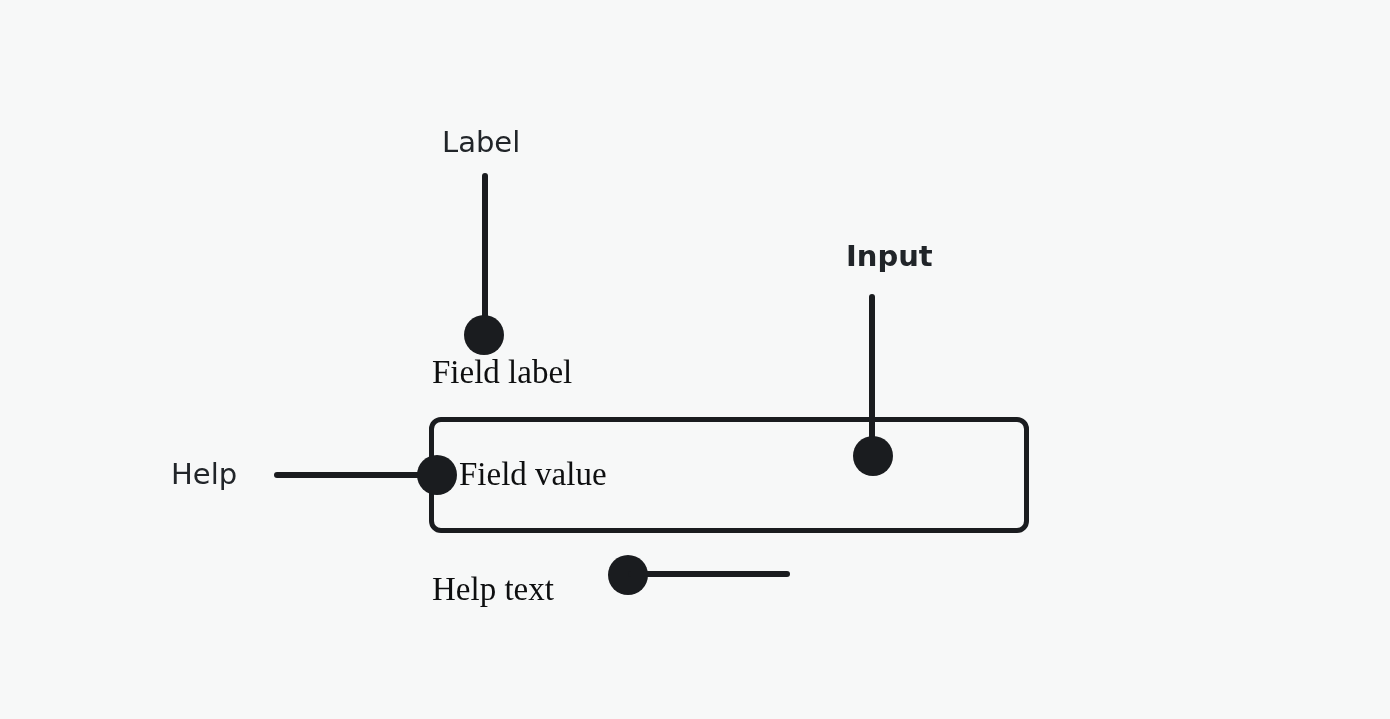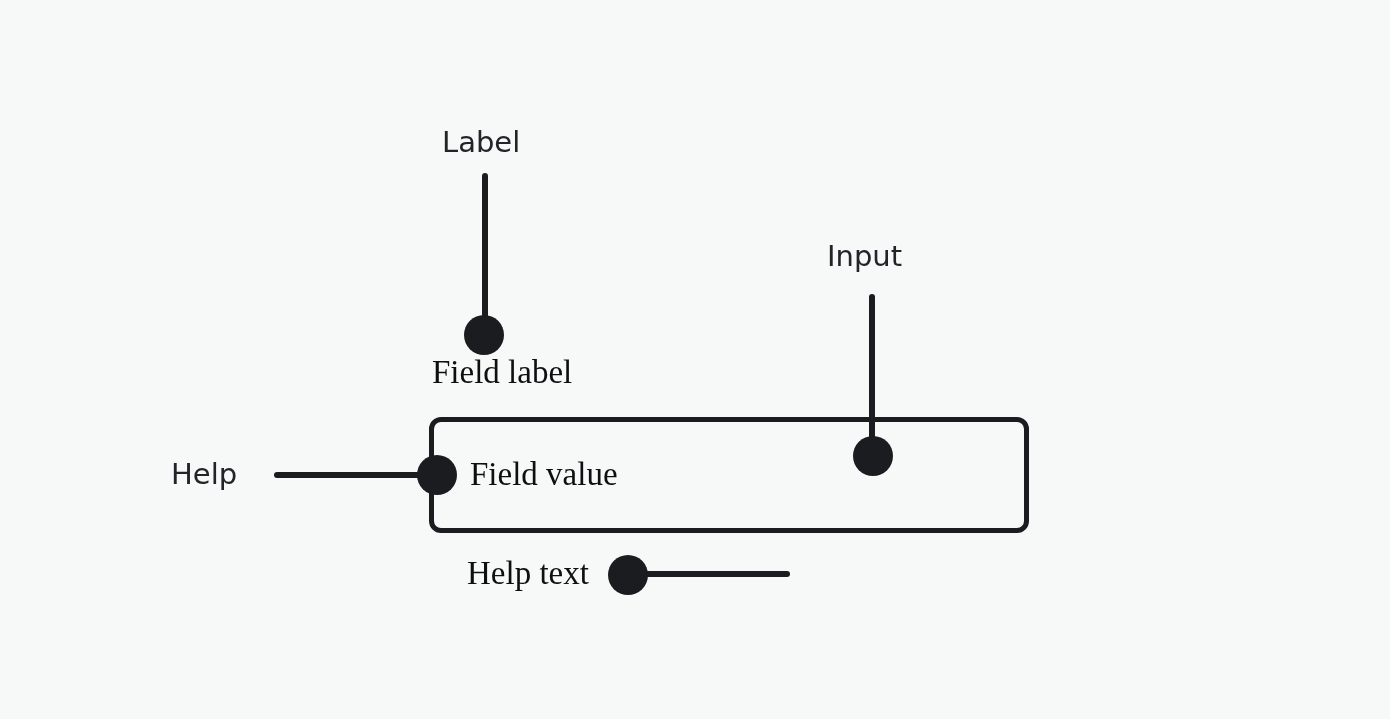--- a/index.html
+++ b/index.html
@@ -57,45 +57,45 @@
     height: 116px;
     box-sizing: border-box;
     border: 5px solid var(--ink, #1a1c1f);
     border-radius: 12px;
     background: transparent;
     display: flex;
     align-items: center;
   }
   .input-box .value {
     position: static;
-    margin-left: 36px;
+    margin-left: 25px;
     text-align: center;
   }
 </style>
 </head>
 <body>
 
 <div class="stage" style="--bg: #f7f8f8; --ink: #1a1c1f; --ann: #212529; --fieldtext: #0e0f10;">
 
   <div class="ann" style="left:442px; top:126px;">Label</div>
   <div class="line v" style="left:482px; top:173px; height:162px;"></div>
   <div class="dot" style="left:464px; top:315px;"></div>
 
   <div class="comp" style="left:432px; top:354px;">Field label</div>
 
-  <div class="ann" style="left:827px; top:240px;">Input</div>
+  <div class="ann" style="left:846px; top:240px;font-weight:bold;">Input</div>
   <div class="line v" style="left:869px; top:294px; height:162px;"></div>
 
   <div class="input-box">
     <div class="comp value">Field value</div>
   </div>
 
   <div class="dot" style="left:853px; top:436px;"></div>
 
   <div class="ann" style="left:171px; top:458px;">Help</div>
   <div class="line h" style="left:274px; top:472px; width:163px;"></div>
   <div class="dot" style="left:417px; top:455px;"></div>
 
-  <div class="comp" style="left:432px; top:555px;margin-left:35px;">Help text</div>
+  <div class="comp" style="left:432px; top:571px;">Help text</div>
   <div class="dot" style="left:608px; top:555px;"></div>
   <div class="line h" style="left:628px; top:571px; width:162px;"></div>
 
 </div>
 
 </body></html>

